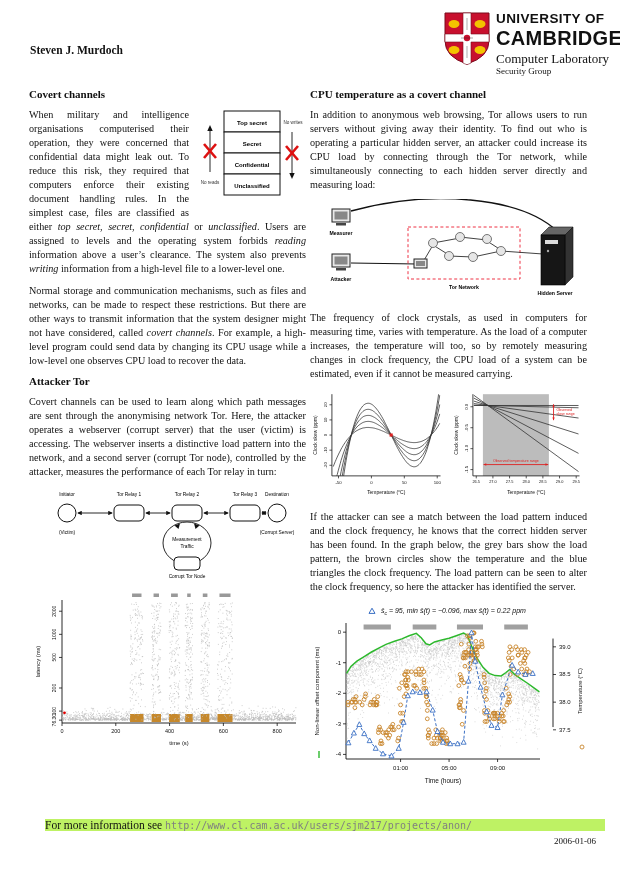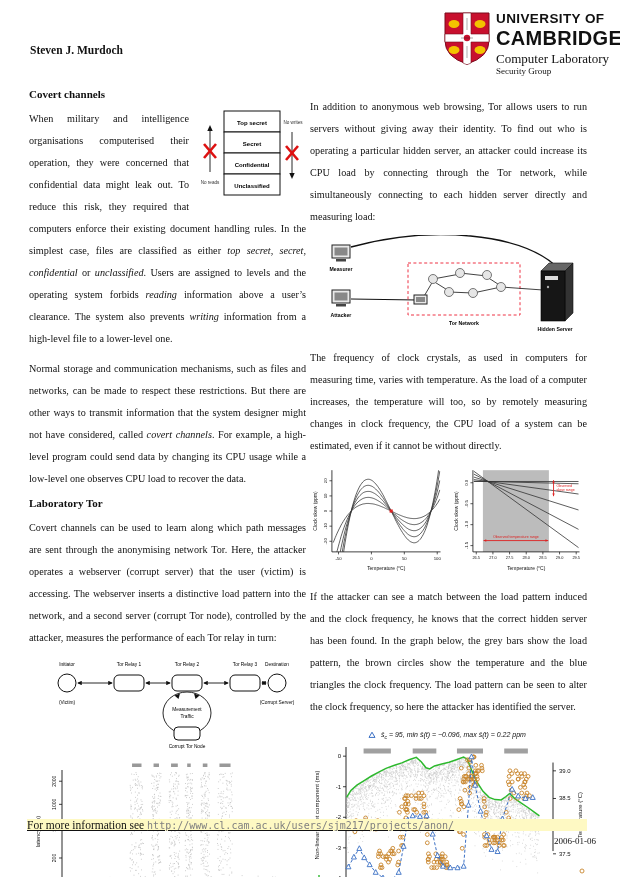--- a/index.html
+++ b/index.html
@@ -11,27 +11,27 @@
   .logo{position:absolute;left:444px;top:12px;display:flex;}
   .logo-text{margin-left:6px;line-height:1;}
   .logo-l1{font-family:"Liberation Sans",sans-serif;font-weight:bold;font-size:13.5px;letter-spacing:.4px;}
   .logo-l2{font-family:"Liberation Sans",sans-serif;font-weight:bold;font-size:20px;letter-spacing:.3px;margin-top:2px;}
   .logo-l3{font-size:13px;margin-top:4px;}
   .logo-l4{font-size:9px;margin-top:2px;}
   
   .columns{position:absolute;left:29px;top:88px;width:564px;display:flex;gap:4px;}
   .col{width:277px;}
   h2{font-size:11px;margin:0 0 5px 0;font-weight:bold;}
-  .col p{font-size:10.2px;line-height:22px;text-align:justify;margin:8px 0 7px 0;}
+  .col p{font-size:10.2px;line-height:14px;text-align:justify;margin:8px 0 7px 0;}
   .float-diag{float:right;width:112px;height:100px;margin:0 0 2px 5px;}
   .diag-center{text-align:center;margin:2px 0 6px 0;}
   .chart-row{display:flex;gap:4px;justify-content:center;margin:0 0 6px 0;}
   .chart-center{text-align:center;}
   
-  .footer{position:absolute;left:27px;top:819px;width:560px;background:#fef9c3;font-size:11.5px;text-decoration:underline;}
+  .footer{position:absolute;left:45px;top:819px;width:560px;background:#bef264;font-size:11.5px;}
   .footer .url{font-family:"DejaVu Sans Mono",monospace;font-size:10px;color:#808080;}
   .date{position:absolute;right:24px;top:836px;font-size:9px;}
   svg text{font-family:"Liberation Sans",sans-serif;}
 </style>
 </head>
 <body>
 
 <div class="page">
 
   <div class="author">Steven J. Murdoch</div>
@@ -87,21 +87,21 @@
               <line x1="104" y1="38" x2="92" y2="52" stroke="#dd1111" stroke-width="2.6"></line>
             </g>
             <text x="99" y="16" font-size="4.6" text-anchor="middle" fill="#333">No writes</text>
           </svg>
         </span>
         <span>When military and intelligence organisations computerised their operation, they were concerned that confidential data might leak out. To reduce this risk, they required that computers enforce their existing document handling rules. In the simplest case, files are classified as either <i>top secret</i>, <i>secret</i>, <i>confidential</i> or <i>unclassified</i>. Users are assigned to levels and the operating system forbids <i>reading</i> information above a user’s clearance. The system also prevents <i>writing</i> information from a high-level file to a lower-level one.</span>
       </p>
 
       <p>Normal storage and communication mechanisms, such as files and networks, can be made to respect these restrictions. But there are other ways to transmit information that the system designer might not have considered, called <i>covert channels</i>. For example, a high-level program could send data by changing its CPU usage while a low-level one observes CPU load to recover the data.</p>
 
-      <h2>Laboratory Tor</h2>
+      <h2>Attacker Tor</h2>
       <p>Covert channels can be used to learn along which path messages are sent through the anonymising network Tor. Here, the attacker operates a webserver (corrupt server) that the user (victim) is accessing. The webserver inserts a distinctive load pattern into the network, and a second server (corrupt Tor node), controlled by the attacker, measures the performance of each Tor relay in turn:</p>
 
       <div class="diag-center">
         <svg width="262" height="94" viewBox="0 0 262 94">
           <defs>
             <marker id="arrT" viewBox="0 0 6 6" refX="5" refY="3" markerWidth="5" markerHeight="5" orient="auto-start-reverse">
               <path d="M0,0L6,3L0,6Z" fill="#111"></path>
             </marker>
           </defs>
           <text x="30" y="10" font-size="4.8" text-anchor="middle">Initiator</text>
@@ -172,20 +172,21 @@
             <rect x="168.7862068965517" y="124" width="8.606896551724162" height="8" fill="#c6882b"></rect>
             <rect x="187.46206896551726" y="3.5" width="11.062068965517227" height="3.5" fill="#999999"></rect>
             <rect x="185.46206896551726" y="124" width="15.062068965517227" height="8" fill="#c6882b"></rect>
             <path d="M101.1,118.7h0.01M110.1,27.5h0.01M103.3,48.0h0.01M98.7,40.3h0.01M109.3,99.3h0.01M105.5,57.1h0.01M98.2,61.1h0.01M100.3,61.6h0.01M99.9,62.2h0.01M99.6,46.3h0.01M102.1,14.5h0.01M101.3,89.7h0.01M108.6,48.7h0.01M98.9,45.0h0.01M98.6,66.4h0.01M107.0,65.0h0.01M106.2,106.9h0.01M107.9,69.6h0.01M110.2,66.7h0.01M98.5,30.4h0.01M109.9,129.9h0.01M108.9,22.0h0.01M100.5,27.4h0.01M98.7,92.1h0.01M108.5,116.4h0.01M103.9,129.2h0.01M108.4,93.0h0.01M99.9,100.3h0.01M105.4,35.2h0.01M103.8,110.4h0.01M99.5,73.4h0.01M106.4,46.0h0.01M108.3,95.2h0.01M103.2,19.3h0.01M107.3,85.0h0.01M109.8,94.4h0.01M100.6,74.2h0.01M105.4,19.1h0.01M104.7,40.2h0.01M98.1,125.6h0.01M107.7,49.2h0.01M100.5,93.9h0.01M99.8,90.5h0.01M110.0,41.4h0.01M108.9,83.8h0.01M98.9,57.1h0.01M103.0,69.3h0.01M105.2,43.3h0.01M110.8,51.0h0.01M98.9,48.0h0.01M102.3,71.2h0.01M98.3,27.2h0.01M103.1,44.6h0.01M98.3,98.8h0.01M104.7,102.9h0.01M101.5,101.8h0.01M110.0,123.4h0.01M109.7,79.6h0.01M102.9,88.1h0.01M104.9,62.9h0.01M104.7,122.8h0.01M104.7,64.1h0.01M103.9,86.7h0.01M99.0,28.9h0.01M103.9,82.9h0.01M109.2,44.5h0.01M99.0,46.5h0.01M98.5,111.0h0.01M98.7,55.9h0.01M98.1,121.4h0.01M100.0,84.8h0.01M99.4,72.7h0.01M98.7,64.1h0.01M105.4,51.1h0.01M109.3,47.7h0.01M110.3,28.8h0.01M100.9,53.8h0.01M111.5,126.1h0.01M103.1,24.2h0.01M108.5,80.1h0.01M99.1,49.2h0.01M100.2,99.5h0.01M100.5,58.1h0.01M98.1,98.2h0.01M104.4,24.9h0.01M98.3,119.2h0.01M105.7,38.9h0.01M109.2,93.8h0.01M99.7,14.1h0.01M103.8,64.5h0.01M106.1,125.2h0.01M98.2,25.4h0.01M111.3,94.4h0.01M100.4,104.8h0.01M103.6,37.4h0.01M101.3,102.8h0.01M109.2,83.9h0.01M106.7,93.3h0.01M110.4,26.3h0.01M103.8,60.5h0.01M100.2,69.1h0.01M108.2,87.8h0.01M104.3,41.4h0.01M105.1,49.8h0.01M105.5,28.3h0.01M104.1,110.4h0.01M108.6,89.7h0.01M106.7,122.0h0.01M107.1,24.8h0.01M104.5,14.4h0.01M102.6,49.1h0.01M109.4,46.9h0.01M110.7,66.5h0.01M102.5,86.6h0.01M108.5,52.3h0.01M107.9,58.9h0.01M101.7,70.5h0.01M108.0,54.7h0.01M103.3,104.7h0.01M105.9,21.8h0.01M103.3,32.1h0.01M100.0,108.6h0.01M98.2,93.1h0.01M107.0,23.2h0.01M108.5,93.7h0.01M106.9,49.1h0.01M105.3,25.3h0.01M102.0,115.2h0.01M103.6,23.6h0.01M107.8,25.8h0.01M107.1,33.2h0.01M103.8,20.3h0.01M104.3,94.0h0.01M106.7,20.9h0.01M106.7,113.7h0.01M102.4,124.1h0.01M110.6,83.1h0.01M99.9,59.3h0.01M111.5,83.5h0.01M110.7,44.4h0.01M98.8,74.6h0.01M109.5,109.9h0.01M104.0,12.6h0.01M106.9,32.8h0.01M109.5,25.6h0.01M109.0,39.9h0.01M99.4,33.0h0.01M108.9,53.4h0.01M106.6,56.6h0.01M108.3,47.5h0.01M102.9,42.1h0.01M107.2,87.5h0.01M101.2,20.1h0.01M99.6,119.9h0.01M109.6,72.8h0.01M98.1,107.6h0.01M104.8,70.2h0.01M107.0,85.8h0.01M110.6,49.6h0.01M103.2,48.2h0.01M103.6,25.5h0.01M106.6,87.2h0.01M106.2,16.7h0.01M109.5,54.4h0.01M102.2,68.7h0.01M126.2,86.5h0.01M126.0,43.2h0.01M124.7,53.2h0.01M121.0,106.0h0.01M125.4,126.8h0.01M121.8,114.8h0.01M122.3,64.3h0.01M125.9,79.5h0.01M122.7,19.5h0.01M121.3,56.2h0.01M121.2,95.7h0.01M128.1,110.2h0.01M128.0,33.0h0.01M123.4,127.6h0.01M125.8,27.5h0.01M121.9,89.6h0.01M126.4,88.0h0.01M125.2,74.6h0.01M127.2,59.3h0.01M126.9,126.2h0.01M124.5,43.3h0.01M122.2,68.9h0.01M127.9,43.2h0.01M125.3,27.4h0.01M121.6,104.6h0.01M125.6,82.0h0.01M122.5,42.9h0.01M125.7,97.1h0.01M125.8,24.3h0.01M126.1,27.3h0.01M127.8,99.9h0.01M120.5,70.1h0.01M125.5,75.7h0.01M120.9,94.9h0.01M123.2,78.7h0.01M124.3,15.9h0.01M120.2,111.9h0.01M121.8,103.0h0.01M125.4,28.1h0.01M123.3,68.6h0.01M124.1,84.3h0.01M128.9,36.5h0.01M126.6,35.9h0.01M126.9,96.8h0.01M121.1,64.7h0.01M126.3,87.8h0.01M122.1,112.3h0.01M120.5,75.5h0.01M122.7,36.9h0.01M121.4,117.6h0.01M125.8,71.2h0.01M122.2,17.1h0.01M120.2,42.3h0.01M121.0,58.9h0.01M120.0,69.3h0.01M127.6,42.4h0.01M120.4,49.4h0.01M120.8,86.2h0.01M123.6,123.8h0.01M127.1,45.3h0.01M125.2,51.2h0.01M123.7,50.7h0.01M121.2,56.1h0.01M120.6,62.5h0.01M119.9,15.1h0.01M119.7,84.9h0.01M126.9,69.9h0.01M124.0,52.7h0.01M126.2,89.4h0.01M128.2,36.3h0.01M121.6,121.4h0.01M126.6,86.5h0.01M119.7,47.1h0.01M124.6,30.6h0.01M120.3,66.9h0.01M120.7,42.9h0.01M125.8,43.7h0.01M120.5,45.7h0.01M122.4,34.3h0.01M126.5,65.9h0.01M120.1,47.0h0.01M121.5,38.4h0.01M125.1,84.9h0.01M121.2,16.1h0.01M121.6,98.7h0.01M121.5,89.5h0.01M125.8,29.5h0.01M123.8,101.9h0.01M124.0,20.9h0.01M126.4,24.3h0.01M121.0,79.8h0.01M119.8,99.4h0.01M128.9,16.7h0.01M120.5,36.8h0.01M128.6,67.9h0.01M126.6,73.4h0.01M127.4,102.7h0.01M126.2,38.5h0.01M124.6,25.3h0.01M125.7,90.1h0.01M122.0,70.1h0.01M127.1,68.9h0.01M120.8,108.8h0.01M124.3,28.0h0.01M125.4,75.6h0.01M121.6,58.9h0.01M126.5,100.0h0.01M119.7,78.0h0.01M128.7,59.7h0.01M128.9,13.5h0.01M125.5,13.6h0.01M128.8,102.5h0.01M128.5,101.7h0.01M121.9,50.3h0.01M121.5,61.2h0.01M123.4,48.7h0.01M123.7,85.4h0.01M120.5,77.9h0.01M122.9,111.8h0.01M127.2,95.9h0.01M124.4,16.9h0.01M127.2,67.2h0.01M128.5,40.9h0.01M120.5,94.6h0.01M120.7,28.5h0.01M123.0,50.9h0.01M121.2,41.3h0.01M127.1,15.4h0.01M125.5,21.1h0.01M119.7,23.4h0.01M127.5,102.5h0.01M122.7,127.8h0.01M121.9,86.2h0.01M127.9,18.0h0.01M128.0,69.7h0.01M122.5,127.1h0.01M128.1,39.9h0.01M121.0,46.7h0.01M122.3,34.6h0.01M120.6,77.1h0.01M123.6,114.1h0.01M121.9,26.0h0.01M120.5,48.3h0.01M126.1,96.6h0.01M121.4,116.0h0.01M121.2,51.2h0.01M121.4,70.9h0.01M125.4,47.1h0.01M127.1,20.8h0.01M124.8,21.4h0.01M120.7,54.7h0.01M120.3,16.1h0.01M126.4,103.2h0.01M127.7,95.6h0.01M122.0,22.9h0.01M122.8,41.4h0.01M121.7,54.9h0.01M121.9,88.3h0.01M127.7,13.2h0.01M123.1,29.1h0.01M126.3,74.2h0.01M122.7,38.2h0.01M122.8,49.6h0.01M122.3,46.3h0.01M122.7,40.7h0.01M139.8,111.1h0.01M147.5,82.7h0.01M137.5,105.4h0.01M147.1,122.4h0.01M143.7,96.4h0.01M143.7,70.0h0.01M140.1,42.0h0.01M143.2,128.5h0.01M138.2,31.3h0.01M146.3,65.2h0.01M137.3,126.5h0.01M143.9,12.5h0.01M139.2,83.2h0.01M146.1,31.1h0.01M137.1,40.5h0.01M146.0,35.3h0.01M140.6,83.2h0.01M138.2,52.2h0.01M146.2,97.6h0.01M145.9,64.4h0.01M142.2,123.4h0.01M137.9,96.2h0.01M142.4,129.8h0.01M145.7,58.1h0.01M143.8,108.3h0.01M145.3,75.5h0.01M139.4,71.6h0.01M147.8,73.3h0.01M147.1,15.3h0.01M138.7,35.8h0.01M137.4,109.1h0.01M137.3,107.9h0.01M137.7,87.9h0.01M140.1,61.3h0.01M146.9,24.2h0.01M145.3,50.3h0.01M143.8,21.2h0.01M146.5,21.7h0.01M142.0,31.9h0.01M144.3,39.2h0.01M138.2,57.7h0.01M139.9,63.4h0.01M139.5,98.1h0.01M142.6,116.9h0.01M146.1,124.7h0.01M141.7,23.9h0.01M142.9,71.5h0.01M141.0,46.5h0.01M142.3,85.0h0.01M141.1,60.4h0.01M140.2,64.8h0.01M145.9,102.8h0.01M137.8,37.9h0.01M138.4,103.3h0.01M143.5,62.9h0.01M142.3,111.9h0.01M144.3,13.6h0.01M143.2,24.2h0.01M144.2,38.2h0.01M145.0,77.3h0.01M144.0,12.5h0.01M140.5,77.4h0.01M139.2,84.4h0.01M146.8,128.4h0.01M142.9,116.8h0.01M143.5,70.8h0.01M141.8,80.2h0.01M138.9,40.8h0.01M139.9,82.2h0.01M141.5,26.3h0.01M144.1,93.2h0.01M147.1,99.2h0.01M144.1,46.1h0.01M142.5,64.7h0.01M144.1,78.8h0.01M146.1,115.1h0.01M146.4,93.9h0.01M142.7,81.6h0.01M137.3,19.8h0.01M146.5,104.4h0.01M147.7,91.1h0.01M139.0,62.4h0.01M145.6,45.4h0.01M137.9,34.9h0.01M140.9,106.4h0.01M146.7,16.3h0.01M144.3,59.7h0.01M138.6,14.7h0.01M146.4,103.4h0.01M142.7,82.8h0.01M142.2,64.2h0.01M144.4,18.6h0.01M142.8,33.9h0.01M137.2,31.8h0.01M147.5,58.0h0.01M142.4,94.8h0.01M143.9,53.2h0.01M139.6,124.4h0.01M142.5,103.5h0.01M146.3,107.9h0.01M137.7,79.7h0.01M139.0,95.4h0.01M146.8,106.7h0.01M140.1,51.2h0.01M139.1,107.1h0.01M147.0,72.4h0.01M146.6,118.1h0.01M141.1,37.8h0.01M140.0,67.3h0.01M141.2,103.8h0.01M140.0,46.8h0.01M143.1,83.9h0.01M139.5,12.8h0.01M140.6,44.8h0.01M142.3,109.0h0.01M138.4,121.3h0.01M145.2,26.2h0.01M139.3,54.4h0.01M138.9,69.2h0.01M145.2,21.4h0.01M142.8,14.9h0.01M141.0,113.7h0.01M143.1,28.0h0.01M137.2,42.4h0.01M138.0,32.0h0.01M137.6,36.5h0.01M145.6,28.0h0.01M141.4,31.4h0.01M142.1,85.9h0.01M141.5,26.2h0.01M146.2,23.9h0.01M138.5,96.2h0.01M144.5,101.5h0.01M141.5,28.8h0.01M142.2,92.5h0.01M144.3,51.3h0.01M146.7,48.8h0.01M139.8,29.1h0.01M144.3,20.9h0.01M147.1,106.7h0.01M143.1,84.6h0.01M138.4,40.5h0.01M140.9,43.0h0.01M137.7,21.9h0.01M145.9,120.3h0.01M142.9,98.5h0.01M146.3,95.9h0.01M143.2,76.6h0.01M146.8,80.1h0.01M144.6,57.9h0.01M145.8,96.8h0.01M143.1,58.6h0.01M143.8,70.2h0.01M139.5,111.1h0.01M139.0,76.3h0.01M137.6,81.9h0.01M137.2,87.8h0.01M147.7,57.5h0.01M140.3,16.2h0.01M137.8,78.7h0.01M137.7,63.3h0.01M143.8,28.8h0.01M147.6,77.4h0.01M146.2,54.7h0.01M142.3,61.3h0.01M156.7,122.0h0.01M154.1,97.1h0.01M153.2,36.0h0.01M159.6,79.6h0.01M158.6,33.3h0.01M153.6,80.4h0.01M160.5,55.7h0.01M156.6,50.3h0.01M155.6,20.3h0.01M155.0,91.8h0.01M160.2,118.7h0.01M158.7,115.1h0.01M157.9,107.8h0.01M158.4,90.6h0.01M155.8,35.4h0.01M157.0,42.9h0.01M159.9,28.6h0.01M160.1,38.4h0.01M157.4,97.8h0.01M155.0,18.0h0.01M155.7,118.5h0.01M155.1,32.0h0.01M156.9,23.3h0.01M158.3,13.7h0.01M155.0,60.3h0.01M154.7,126.6h0.01M159.1,102.6h0.01M156.1,50.2h0.01M159.4,94.0h0.01M159.5,31.3h0.01M155.8,57.1h0.01M160.3,87.2h0.01M160.3,20.4h0.01M156.9,52.9h0.01M160.3,109.1h0.01M153.4,30.6h0.01M158.9,57.6h0.01M157.5,37.6h0.01M155.2,14.2h0.01M156.0,43.3h0.01M159.1,98.1h0.01M160.1,83.9h0.01M157.9,84.8h0.01M153.5,125.4h0.01M154.5,117.7h0.01M157.1,58.2h0.01M157.6,105.1h0.01M155.3,49.0h0.01M156.4,127.4h0.01M154.9,16.9h0.01M154.8,75.5h0.01M157.9,80.9h0.01M156.3,53.5h0.01M153.4,23.5h0.01M158.4,94.6h0.01M159.1,104.0h0.01M156.2,19.3h0.01M158.8,59.0h0.01M154.5,28.2h0.01M155.4,17.4h0.01M158.7,19.4h0.01M154.0,74.9h0.01M154.2,35.5h0.01M157.6,54.8h0.01M160.3,19.6h0.01M155.7,44.5h0.01M153.2,81.1h0.01M160.4,36.1h0.01M158.6,90.8h0.01M153.4,72.9h0.01M158.5,27.4h0.01M159.2,74.5h0.01M155.7,59.7h0.01M159.0,28.5h0.01M156.8,51.0h0.01M158.4,29.7h0.01M158.2,67.5h0.01M154.8,66.6h0.01M155.1,92.6h0.01M159.3,89.8h0.01M153.2,89.9h0.01M158.0,109.0h0.01M154.0,64.1h0.01M154.1,100.2h0.01M155.4,24.0h0.01M158.7,96.4h0.01M154.4,88.9h0.01M155.4,116.2h0.01M156.7,76.9h0.01M157.3,99.9h0.01M156.5,55.7h0.01M158.8,23.0h0.01M160.7,33.5h0.01M153.2,61.1h0.01M154.6,107.6h0.01M153.3,35.4h0.01M153.4,110.7h0.01M155.4,26.7h0.01M157.5,47.6h0.01M158.7,31.0h0.01M155.8,79.5h0.01M156.0,109.0h0.01M159.5,102.7h0.01M160.2,127.1h0.01M157.6,106.9h0.01M160.5,87.7h0.01M156.3,26.9h0.01M158.8,75.6h0.01M158.2,92.0h0.01M155.0,51.9h0.01M156.4,93.4h0.01M155.9,63.4h0.01M154.9,42.5h0.01M156.6,104.4h0.01M158.2,51.1h0.01M156.5,105.2h0.01M153.6,28.2h0.01M158.9,71.5h0.01M154.4,124.2h0.01M153.9,116.0h0.01M155.0,53.4h0.01M159.1,58.1h0.01M154.3,14.7h0.01M154.7,50.9h0.01M156.4,79.6h0.01M155.3,108.4h0.01M155.0,50.3h0.01M157.2,59.4h0.01M157.0,48.2h0.01M160.6,89.9h0.01M160.4,119.8h0.01M160.7,80.3h0.01M155.4,46.3h0.01M157.2,92.4h0.01M158.8,66.8h0.01M158.4,39.5h0.01M153.9,35.6h0.01M160.6,44.4h0.01M156.2,79.9h0.01M157.9,20.2h0.01M158.7,89.7h0.01M157.8,101.8h0.01M160.3,13.5h0.01M154.2,59.7h0.01M157.2,96.3h0.01M153.2,85.5h0.01M159.2,47.7h0.01M159.8,23.9h0.01M159.6,60.0h0.01M159.2,77.7h0.01M159.5,36.1h0.01M155.0,62.3h0.01M157.3,64.1h0.01M155.8,89.6h0.01M154.6,56.9h0.01M156.6,69.3h0.01M158.8,62.2h0.01M160.6,64.1h0.01M153.9,95.5h0.01M158.3,52.5h0.01M154.4,120.7h0.01M160.2,27.9h0.01M160.6,123.8h0.01M154.5,37.6h0.01M156.6,17.2h0.01M175.9,16.4h0.01M174.1,31.3h0.01M169.2,93.3h0.01M169.8,72.3h0.01M174.1,85.0h0.01M175.9,66.4h0.01M173.6,58.2h0.01M173.6,52.7h0.01M177.1,52.7h0.01M170.2,17.8h0.01M171.5,15.8h0.01M174.8,109.8h0.01M176.3,115.6h0.01M170.7,51.9h0.01M173.6,16.3h0.01M169.2,44.4h0.01M175.2,46.7h0.01M175.5,90.5h0.01M176.2,47.2h0.01M175.1,106.4h0.01M172.5,81.3h0.01M171.3,100.3h0.01M172.7,13.0h0.01M170.7,80.9h0.01M175.1,75.3h0.01M169.0,27.1h0.01M177.2,32.7h0.01M177.4,94.1h0.01M169.4,45.2h0.01M175.5,55.0h0.01M169.9,40.5h0.01M171.6,51.1h0.01M171.9,97.1h0.01M173.8,88.6h0.01M169.9,100.2h0.01M174.8,42.9h0.01M168.9,85.5h0.01M177.1,55.6h0.01M177.1,14.9h0.01M168.9,71.8h0.01M173.6,23.2h0.01M174.5,21.2h0.01M171.1,91.8h0.01M172.1,42.8h0.01M176.7,83.0h0.01M177.2,14.4h0.01M177.4,111.8h0.01M171.0,84.7h0.01M169.6,22.7h0.01M169.9,35.4h0.01M171.8,124.8h0.01M172.6,18.5h0.01M173.8,109.5h0.01M173.5,36.1h0.01M172.9,14.0h0.01M170.0,43.0h0.01M173.6,43.6h0.01M177.1,55.2h0.01M170.3,50.3h0.01M177.1,75.0h0.01M170.5,26.8h0.01M177.3,52.8h0.01M175.0,73.0h0.01M175.6,102.9h0.01M172.4,25.8h0.01M176.1,38.8h0.01M175.7,117.2h0.01M173.3,73.5h0.01M171.9,18.9h0.01M169.1,121.5h0.01M175.8,96.2h0.01M169.0,80.6h0.01M169.3,53.1h0.01M174.0,26.0h0.01M171.5,119.4h0.01M175.3,43.9h0.01M169.9,26.7h0.01M175.5,55.6h0.01M173.0,120.0h0.01M171.8,70.8h0.01M176.2,30.2h0.01M171.9,38.1h0.01M172.3,68.7h0.01M174.8,51.6h0.01M170.3,89.9h0.01M175.2,58.2h0.01M176.4,40.4h0.01M175.7,50.0h0.01M173.3,45.9h0.01M175.5,75.3h0.01M175.3,64.4h0.01M172.1,47.7h0.01M175.6,55.8h0.01M174.1,54.0h0.01M175.3,79.8h0.01M177.1,82.4h0.01M176.2,17.4h0.01M174.1,46.1h0.01M177.1,12.8h0.01M168.8,18.9h0.01M173.3,91.8h0.01M173.1,34.3h0.01M170.7,123.7h0.01M173.5,52.6h0.01M177.3,44.9h0.01M172.5,63.7h0.01M171.0,103.6h0.01M174.1,114.8h0.01M169.4,51.5h0.01M169.5,49.9h0.01M171.8,97.7h0.01M169.1,104.3h0.01M169.2,84.5h0.01M169.2,61.6h0.01M177.1,56.6h0.01M169.5,25.0h0.01M174.0,106.5h0.01M170.1,58.1h0.01M172.0,106.0h0.01M175.4,28.5h0.01M176.0,77.8h0.01M174.4,43.7h0.01M176.3,105.8h0.01M172.4,35.9h0.01M169.2,98.6h0.01M172.2,34.2h0.01M170.4,36.5h0.01M172.9,48.7h0.01M170.6,97.4h0.01M175.1,123.3h0.01M173.2,32.6h0.01M175.8,85.3h0.01M177.3,18.9h0.01M172.0,109.0h0.01M170.2,117.8h0.01M175.5,92.4h0.01M176.7,81.6h0.01M172.1,98.4h0.01M172.9,78.4h0.01M172.9,89.9h0.01M173.1,113.7h0.01M174.6,65.7h0.01M175.9,111.0h0.01M173.9,101.2h0.01M176.1,66.8h0.01M170.6,126.4h0.01M170.5,101.0h0.01M173.8,21.2h0.01M175.1,81.1h0.01M173.8,96.6h0.01M175.0,74.8h0.01M170.0,129.1h0.01M171.7,103.0h0.01M173.1,12.6h0.01M172.0,94.7h0.01M171.9,44.2h0.01M171.4,15.3h0.01M174.5,125.9h0.01M170.0,43.6h0.01M171.7,88.8h0.01M169.1,19.8h0.01M174.9,115.2h0.01M169.2,71.7h0.01M173.9,61.7h0.01M173.1,62.8h0.01M195.0,20.5h0.01M200.3,13.0h0.01M199.3,26.1h0.01M189.9,14.3h0.01M193.2,13.4h0.01M187.3,105.5h0.01M186.8,110.0h0.01M198.9,46.3h0.01M198.6,80.8h0.01M188.2,36.8h0.01M185.8,118.7h0.01M195.4,37.0h0.01M199.8,41.0h0.01M189.2,31.9h0.01M197.4,78.7h0.01M194.7,128.0h0.01M191.0,99.2h0.01M191.1,33.7h0.01M193.2,99.7h0.01M186.0,89.4h0.01M190.7,43.6h0.01M185.8,74.6h0.01M185.6,79.2h0.01M198.5,89.2h0.01M187.0,71.8h0.01M191.9,114.4h0.01M190.5,55.9h0.01M187.3,110.5h0.01M198.8,13.8h0.01M190.1,56.4h0.01M189.9,36.7h0.01M200.2,51.7h0.01M197.2,38.9h0.01M198.2,22.5h0.01M200.3,48.0h0.01M191.1,107.9h0.01M193.6,123.3h0.01M194.6,23.9h0.01M199.6,120.7h0.01M193.9,47.6h0.01M195.7,64.0h0.01M189.0,109.9h0.01M193.8,54.5h0.01M194.2,20.4h0.01M196.7,77.3h0.01M188.7,103.0h0.01M187.4,14.6h0.01M189.2,86.7h0.01M188.4,43.4h0.01M193.9,92.6h0.01M198.0,98.0h0.01M191.9,46.3h0.01M197.1,73.2h0.01M195.1,100.9h0.01M200.0,69.0h0.01M195.9,66.4h0.01M186.6,106.8h0.01M197.4,57.0h0.01M194.1,122.1h0.01M189.7,87.3h0.01M191.3,37.9h0.01M188.8,47.3h0.01M192.8,120.9h0.01M194.4,69.0h0.01M194.5,51.6h0.01M189.2,39.6h0.01M197.6,125.8h0.01M188.2,96.7h0.01M187.8,36.0h0.01M186.0,98.4h0.01M197.7,62.5h0.01M197.3,23.2h0.01M189.6,48.7h0.01M192.4,125.3h0.01M189.7,71.6h0.01M196.0,120.0h0.01M190.2,118.2h0.01M192.6,69.8h0.01M194.6,37.0h0.01M195.0,104.7h0.01M198.8,92.9h0.01M188.2,19.9h0.01M196.8,99.7h0.01M189.7,79.2h0.01M198.1,107.9h0.01M197.3,115.1h0.01M189.0,33.5h0.01M187.7,100.6h0.01M186.2,28.5h0.01M187.8,62.1h0.01M199.8,112.0h0.01M192.9,81.0h0.01M191.7,31.3h0.01M186.8,33.6h0.01M191.0,71.0h0.01M194.1,48.3h0.01M186.9,109.4h0.01M194.9,28.1h0.01M199.5,16.7h0.01M193.6,76.6h0.01M199.7,32.1h0.01M194.1,68.8h0.01M199.8,125.2h0.01M191.3,14.5h0.01M194.8,29.3h0.01M189.7,89.4h0.01M198.2,42.6h0.01M185.9,37.1h0.01M190.7,53.3h0.01M196.5,45.6h0.01M192.0,16.7h0.01M190.4,48.2h0.01M196.0,42.9h0.01M185.5,83.5h0.01M196.4,72.8h0.01M200.3,48.3h0.01M192.7,94.2h0.01M188.5,84.2h0.01M193.0,90.6h0.01M197.0,21.4h0.01M198.0,72.7h0.01M193.5,126.3h0.01M195.5,93.6h0.01M198.7,42.5h0.01M197.6,55.1h0.01M194.9,65.6h0.01M197.9,44.1h0.01M186.3,120.5h0.01M190.9,23.2h0.01M200.3,68.4h0.01M199.7,21.2h0.01M199.1,39.0h0.01M199.2,24.3h0.01M199.8,59.8h0.01M186.3,54.4h0.01M195.1,21.7h0.01M191.1,90.8h0.01M200.1,34.8h0.01M200.2,84.0h0.01M192.3,121.2h0.01M195.9,88.5h0.01M198.4,125.0h0.01M199.8,113.1h0.01M199.6,46.5h0.01M189.1,42.9h0.01M190.9,17.3h0.01M186.2,42.6h0.01M189.4,58.3h0.01M189.3,101.2h0.01M186.2,75.2h0.01M198.1,29.9h0.01M193.2,37.7h0.01M195.3,25.3h0.01M190.1,114.4h0.01M186.7,21.8h0.01M192.0,52.3h0.01M186.1,85.3h0.01M195.9,30.0h0.01M190.9,41.4h0.01M187.7,64.6h0.01M190.9,118.1h0.01M188.8,14.1h0.01M197.6,21.9h0.01M189.3,119.2h0.01M196.8,86.7h0.01" stroke="#bdbdbd" stroke-width="0.9" stroke-linecap="round" fill="none"></path>
             <circle cx="32.5" cy="122.81751955789575" r="1.4" fill="#e00000"></circle>
           </svg>
       </div>
     </div>
 
     <div class="col">
+      <h2>CPU temperature as a covert channel</h2>
       <p>In addition to anonymous web browsing, Tor allows users to run servers without giving away their identity. To find out who is operating a particular hidden server, an attacker could increase its CPU load by connecting through the Tor network, while simultaneously connecting to each hidden server directly and measuring load:</p>
 
       <div class="diag-center">
         <svg width="276" height="100" viewBox="0 0 276 100">
           <path d="M 40,12 C 120,-10 210,-2 246,32" fill="none" stroke="#111" stroke-width="1.3"></path>
           <line x1="40" y1="64" x2="106" y2="65" stroke="#111" stroke-width="1.1"></line>
           <g>
             <rect x="21" y="10" width="18" height="13" fill="#e9e9e9" stroke="#222"></rect>
             <rect x="23.5" y="12.5" width="13" height="8" fill="#888"></rect>
             <rect x="25" y="24" width="10" height="2.5" fill="#444"></rect>
@@ -225,21 +226,21 @@
             <polygon points="230,36 238,28 262,28 254,36" fill="#666" stroke="#111" stroke-width="0.6"></polygon>
             <polygon points="254,36 262,28 262,78 254,86" fill="#333" stroke="#111" stroke-width="0.6"></polygon>
             <rect x="230" y="36" width="24" height="50" fill="#161616" stroke="#000" stroke-width="0.6"></rect>
             <rect x="234" y="41" width="13" height="4" fill="#dcdcdc"></rect>
             <circle cx="237" cy="52" r="1.2" fill="#aaa"></circle>
           </g>
           <text x="244" y="96" font-size="5.2" font-weight="bold" text-anchor="middle">Hidden Server</text>
         </svg>
       </div>
 
-      <p>The frequency of clock crystals, as used in computers for measuring time, varies with temperature. As the load of a computer increases, the temperature will too, so by remotely measuring changes in clock frequency, the CPU load of a system can be estimated, even if it cannot be without directly.</p>
+      <p>The frequency of clock crystals, as used in computers for measuring time, varies with temperature. As the load of a computer increases, the temperature will too, so by remotely measuring changes in clock frequency, the CPU load of a system can be estimated, even if it cannot be measured carrying.</p>
 
       <div class="chart-row">
         <svg id="chart-curves" width="137" height="114" viewBox="0 0 137 114">
             <clipPath id="c2clip">
               <rect x="22" y="6" width="109" height="82"></rect>
             </clipPath>
             <line x1="22" y1="6" x2="22" y2="88" stroke="#111" stroke-width="0.8"></line>
             <line x1="22" y1="88" x2="131" y2="88" stroke="#111" stroke-width="0.8"></line>
             <line x1="19.5" y1="77.37037037037037" x2="22" y2="77.37037037037037" stroke="#111" stroke-width="0.7"></line>
             <text x="17" y="77.37037037037037" font-size="4.3" text-anchor="middle" fill="#111" transform="rotate(-90 17 77.37037037037037)">-20</text>

